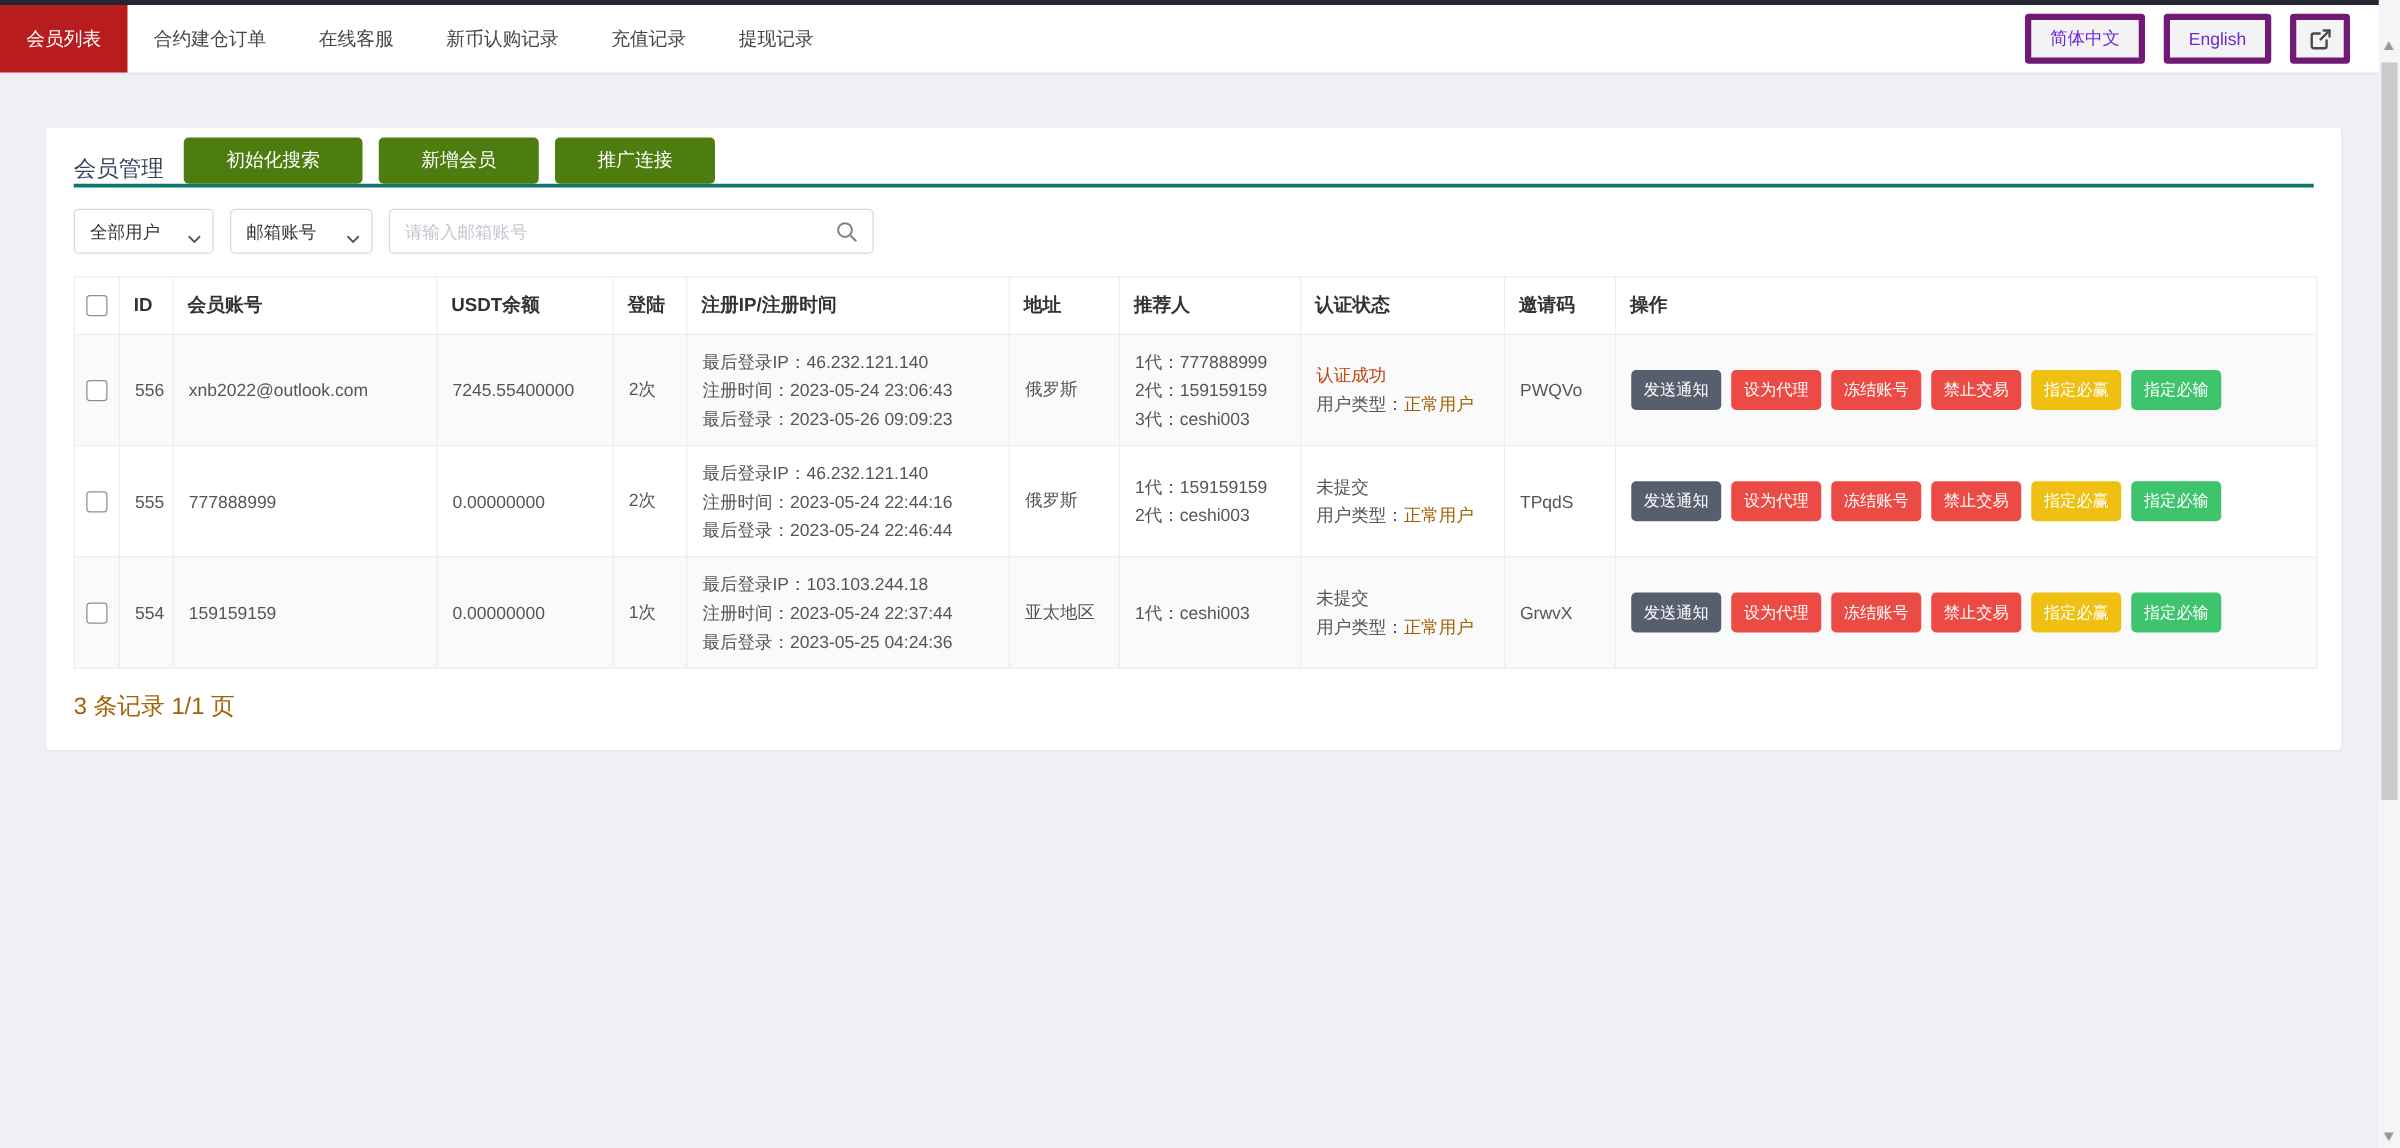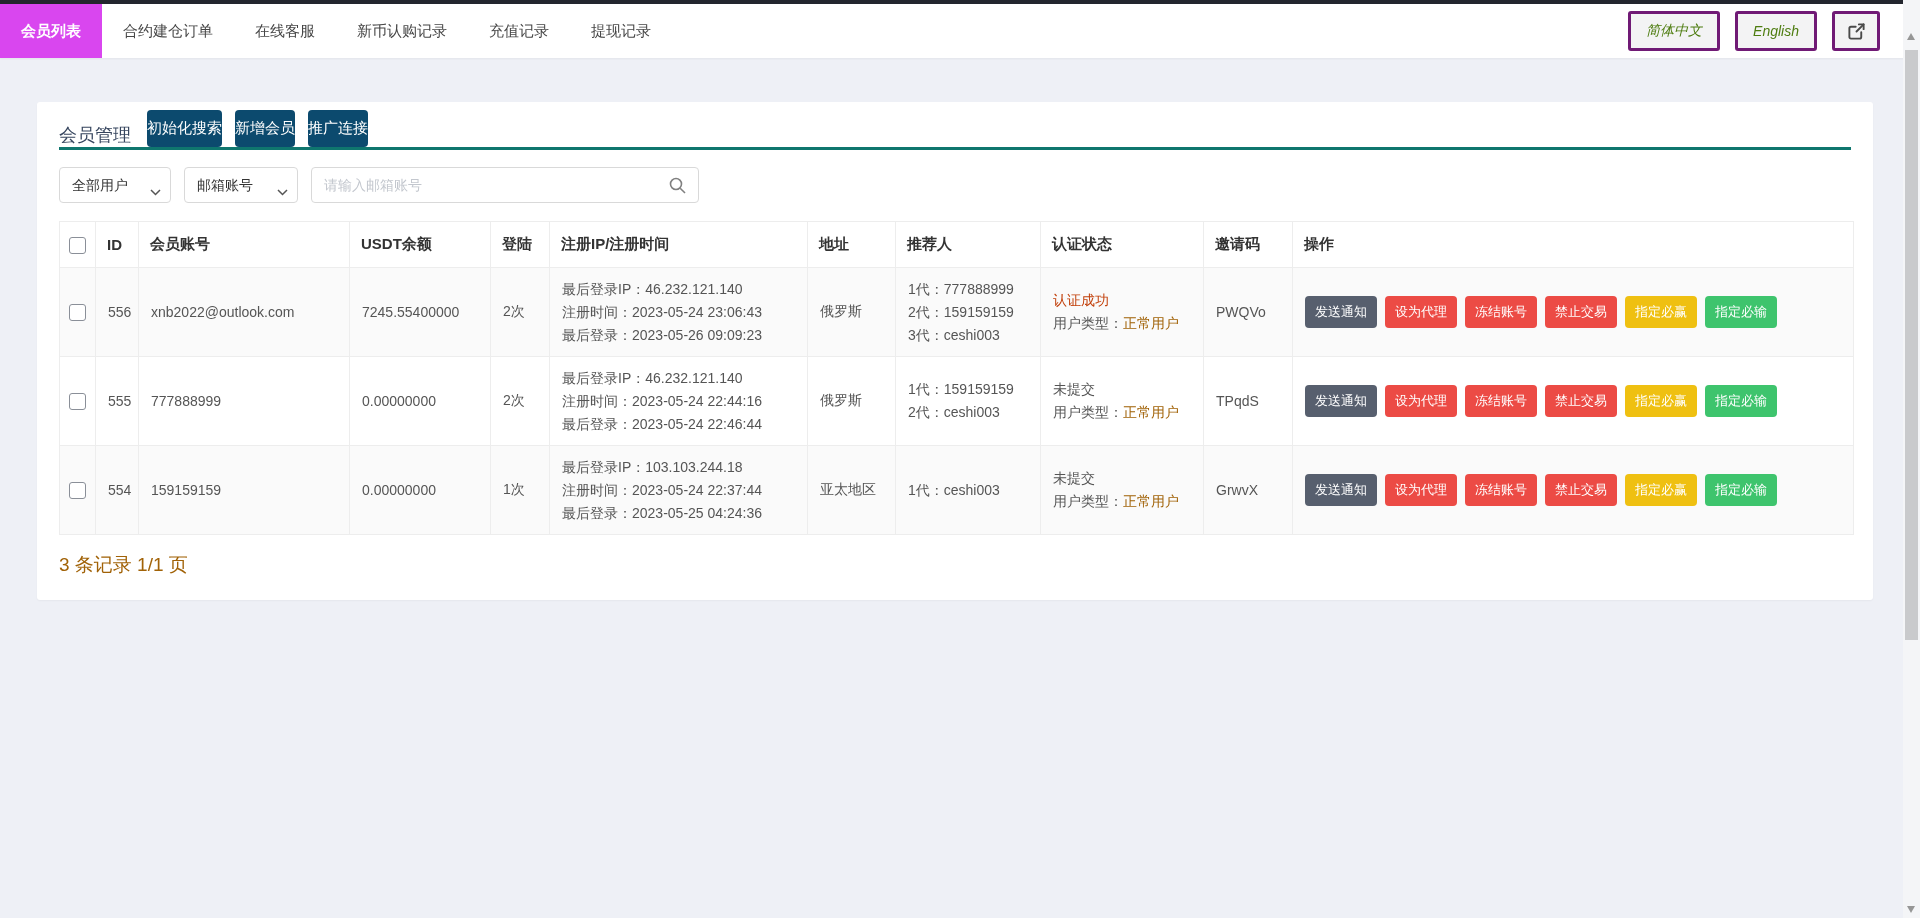--- a/index.html
+++ b/index.html
@@ -5,32 +5,32 @@
   * { margin:0; padding:0; box-sizing:border-box; }
   html,body { width:1920px; height:918px; overflow:hidden; }
   body { background:#eef0f6; font-family:"Liberation Sans","DejaVu Sans",sans-serif; position:relative; }
 
   
   .top-strip { position:absolute; top:0; left:0; width:1903px; height:4px; background:#23262e; z-index:6; }
   .navbar { position:relative; height:58px; background:#fff; display:flex; align-items:flex-start; box-shadow:0 1px 2px rgba(0,0,0,.05); z-index:5; }
   .brand { width:202px; height:58px; background:#3a414b; color:#fff; display:flex; align-items:center; justify-content:center; font-size:19px; font-weight:bold; letter-spacing:1px; }
   .nav-tabs { display:flex; height:54px; margin-top:4px; }
   .nav-tab { height:54px; display:flex; align-items:center; padding:0 21px; font-size:15px; color:#464646; cursor:pointer; white-space:nowrap; }
-  .nav-tab.active { background:#d946ef; color:#fff;font-weight:bold; }
+  .nav-tab.active { background:#b91c1c; color:#fff; }
   .nav-right { margin-left:auto; margin-top:4px; height:54px; display:flex; align-items:center; gap:15px; padding-right:40px; }
   .lang-buttons { display:flex; gap:15px; }
-  .lang-btn, .icon-btn { background:#f3f3f4; border:3px solid #701a75; border-radius:3px; height:40px; padding:0 15px; font-size:14px; color:#4d7c0f; display:flex; align-items:center; justify-content:center; cursor:pointer; font-family:inherit;font-style:italic; }
+  .lang-btn, .icon-btn { background:#f3f3f4; border:5px solid #701a75; border-radius:3px; height:40px; padding:0 15px; font-size:14px; color:#6d28d9; display:flex; align-items:center; justify-content:center; cursor:pointer; font-family:inherit; }
   .icon-btn { width:48px; padding:0; }
 
   
   .content { padding-top:44px; }
   .card { width:1836px; margin-left:37px; background:#fff; border-radius:3px; padding:0 22px 22px; box-shadow:0 1px 2px rgba(0,0,0,.04); }
   .card-header { display:flex; align-items:flex-end; gap:13px; height:48px; border-bottom:3px solid #0f766e; }
   .card-title { font-size:18px; color:#36455e; margin-right:3px; }
-  .panel-btn { background:#0c4a6e; color:#fff; border:none; border-radius:4px; padding:9px 0; font-size:15px; cursor:pointer; font-family:inherit; white-space:nowrap;margin-top:11px; }
+  .panel-btn { background:#4d7c0f; color:#fff; border:none; border-radius:4px; padding:9px 34px; font-size:15px; cursor:pointer; font-family:inherit; white-space:nowrap;margin-top:11px; }
 
   
   .filter-row { display:flex; align-items:center; gap:13px; margin-top:17px; }
   .select-wrap { position:relative; }
   .select-wrap select { appearance:none; -webkit-appearance:none; border:1px solid #d9d9d9; border-radius:4px; height:36px; padding:0 28px 0 12px; font-size:14px; color:#333; background:#fff; font-family:inherit; cursor:pointer; }
   .sel-user { width:112px; }
   .sel-field { width:114px; }
   .chevron { position:absolute; right:10px; top:15px; pointer-events:none; }
   .search-wrap { position:relative; }
   .search-input { width:388px; height:36px; border:1px solid #d9d9d9; border-radius:4px; padding:0 38px 0 12px; font-size:14px; color:#333; font-family:inherit; }

